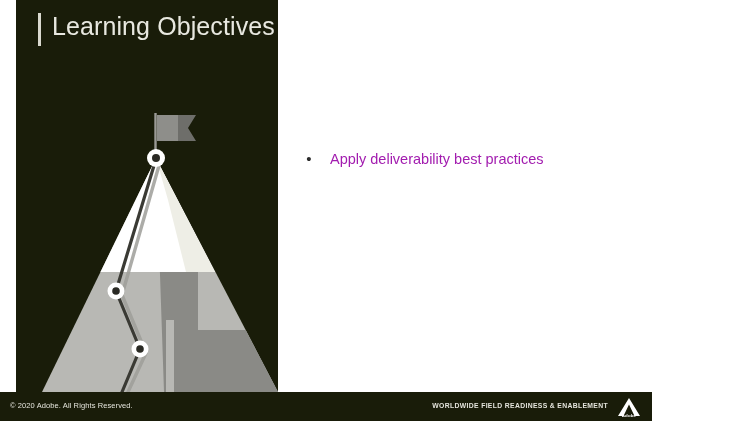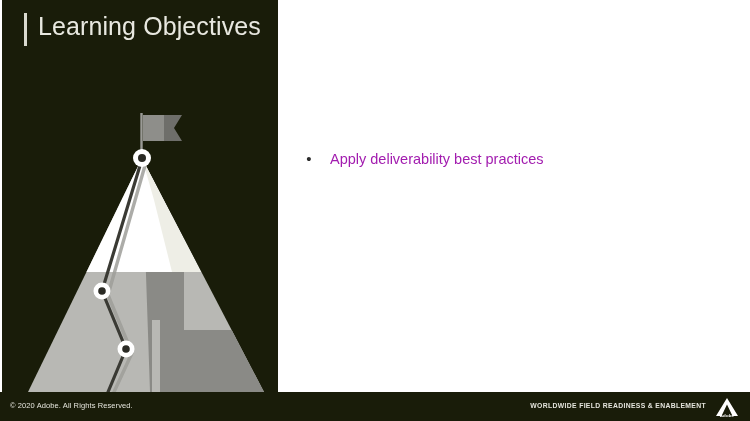--- a/index.html
+++ b/index.html
@@ -12,21 +12,21 @@
   }
   #slide {
     position:relative;
     width:750px; height:421px;
     background:#ffffff;
     overflow:hidden;
   }
   
   #left-panel {
     position:absolute;
-    left:2px; top:0;
+    left:16px; top:0;
     width:316px; height:392px;
     background:#191c09;
     overflow:hidden;
   }
   #title-accent {
     position:absolute;
     left:22px; top:13px;
     width:3px; height:33px;
     background:#d9d9cf;
   }
@@ -74,21 +74,21 @@
   .bullet-text {
     font-size:14.5px;
     line-height:22px;
     color:#a21caf;
     font-family:"Liberation Sans", sans-serif;
   }
   
   #footer-bar {
     position:absolute;
     left:0; top:392px;
-    width:750px; height:29px;
+    width:652px; height:29px;
     background:#191c09;
   }
   #footer-copyright {
     position:absolute;
     left:10px; top:9px;
     font-size:7.5px;
     color:#e4e4dc;
     letter-spacing:0.1px;
     white-space:nowrap;
   }

